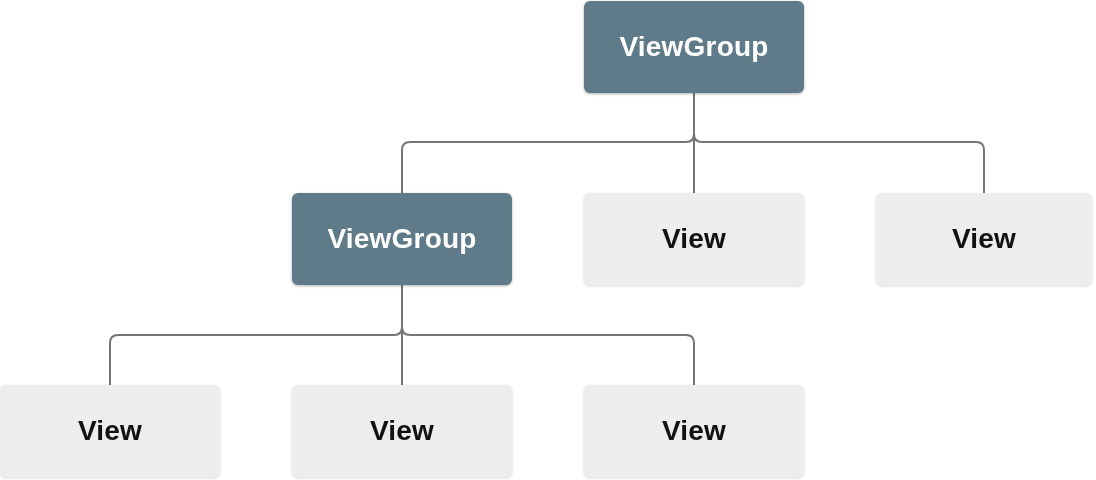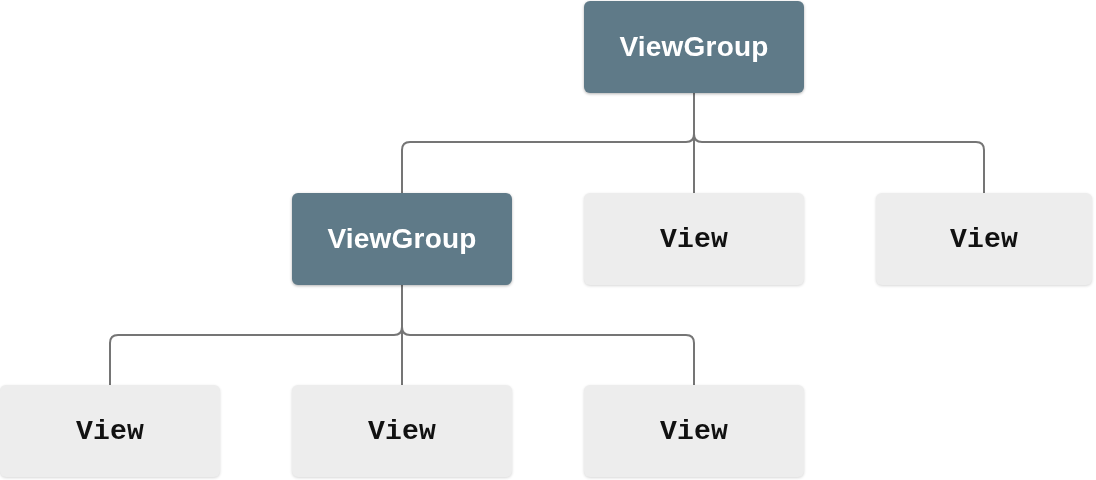--- a/index.html
+++ b/index.html
@@ -42,21 +42,20 @@
   }
   .node.viewgroup {
     background: var(--viewgroup-fill, #5f7a88);
     color: var(--viewgroup-text, #ffffff);
     box-shadow: 0 1px 3px rgba(0,0,0,0.30);
   }
   .node.view {
     background: var(--view-fill, #ededed);
     color: var(--view-text, #111111);
     box-shadow: 0 1px 3px rgba(0,0,0,0.16);
-    font-family: Liberation Mono, monospace;
   }
   
   .pos-root        { left: 584px; top: 1px;   }
   .pos-child-1     { left: 292px; top: 193px; }
   .pos-child-2     { left: 584px; top: 193px; }
   .pos-child-3     { left: 876px; top: 193px; width: 216px; }
   .pos-grandchild-1{ left: 0px;   top: 385px; }
   .pos-grandchild-2{ left: 292px; top: 385px; }
   .pos-grandchild-3{ left: 584px; top: 385px; }
 </style>

